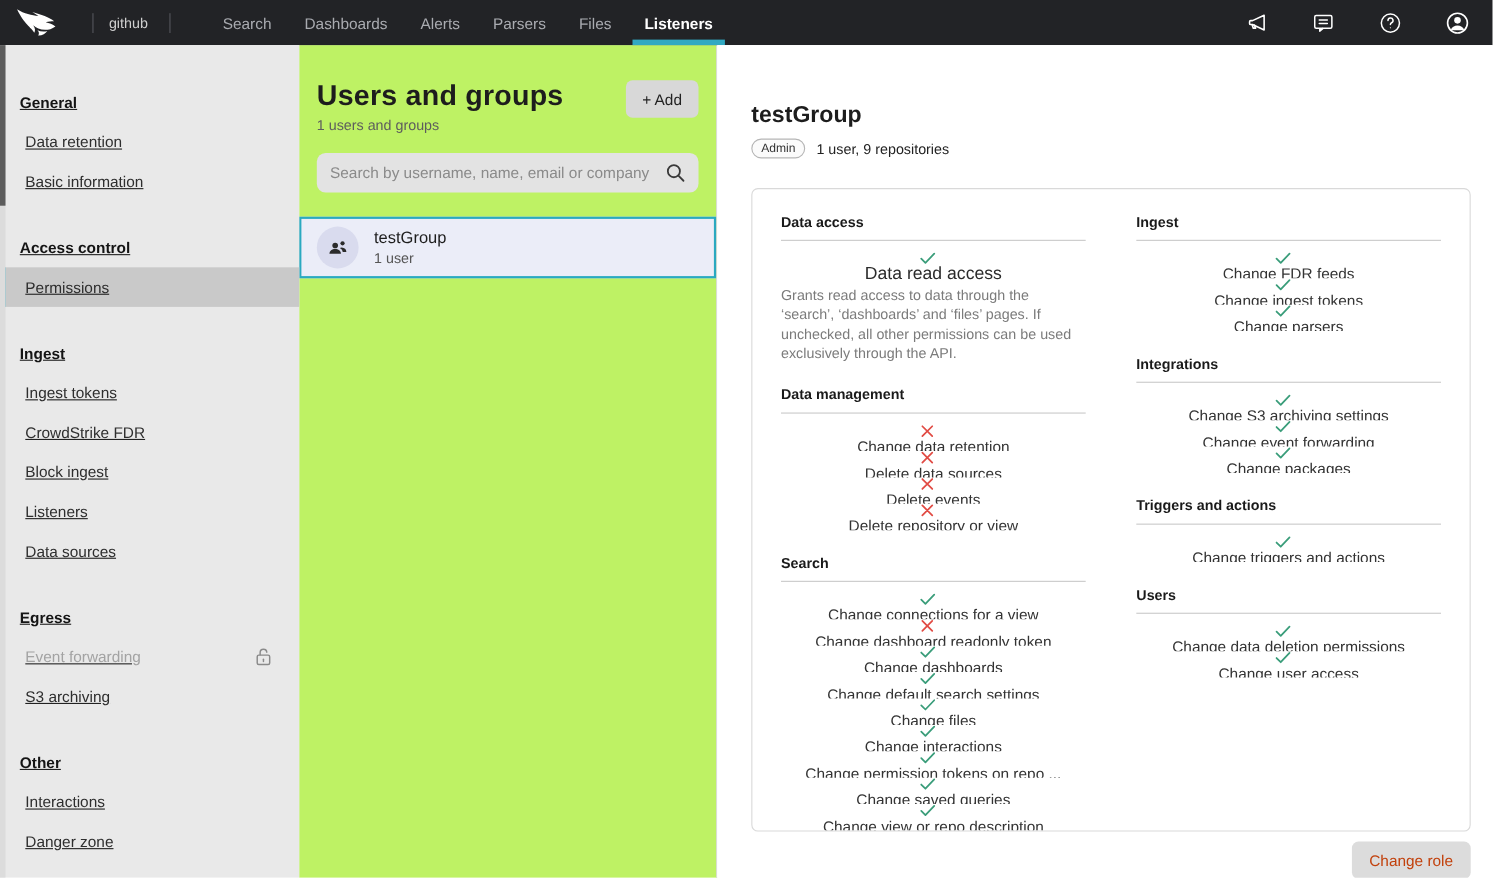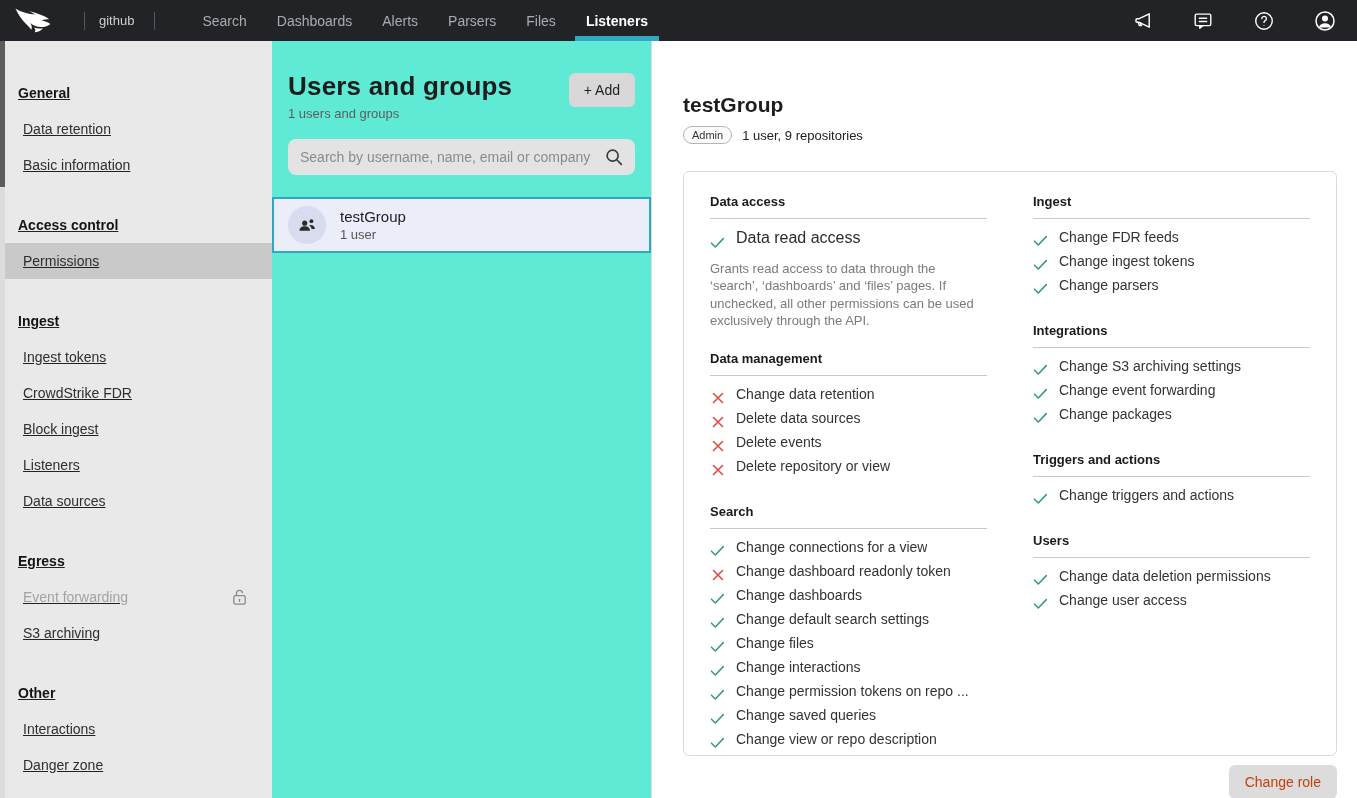--- a/index.html
+++ b/index.html
@@ -27,21 +27,21 @@
   .sidebar-scrollbar { position:absolute; left:0; top:0; width:5px; height:100%; background:#dcdcdc; }
   .sidebar-scrollbar .thumb { width:5px; height:146px; background:#5c5c5c; }
   .sb-section { margin-bottom:24px; }
   .sb-title { font-size:14px; font-weight:bold; color:#141414; padding:0 18px; height:36px; display:flex; align-items:center; }
   .sb-item { font-size:14px; color:#2e2e2e; height:36px; display:flex; align-items:center; justify-content:space-between; padding:0 18px; cursor:pointer; border-left:5px solid transparent; }
   .sb-item.selected { background:#c9c9c9; border-left:5px solid #31a9c2; }
   .sb-item.disabled { color:#a3a3a3; cursor:default; }
   .sb-item .lock { display:flex; align-items:center; margin-right:6px; }
 
   
-  .list-panel { width:380px; background:#5eead4; border-right:1px solid #dcdcdc; flex-shrink:0; display:flex; flex-direction:column; }
+  .list-panel { width:380px; background:#bef264; border-right:1px solid #dcdcdc; flex-shrink:0; display:flex; flex-direction:column; }
   .list-head { display:flex; align-items:flex-start; justify-content:space-between; padding:30px 16px 0 16px; }
   .list-title { font-size:26px; font-weight:bold; color:#1d1d1d; letter-spacing:0.2px; }
   .list-subtitle { font-size:13px; color:#5d5d5d; margin-top:4px; }
   .add-btn { background:#d8d8d8; border:none; border-radius:6px; font-size:14px; color:#222; padding:9px 15px; cursor:pointer; font-family:inherit; margin-top:2px; }
   .search-wrap { position:relative; margin:18px 16px 22px 16px; }
   .search-input { width:100%; height:36px; background:#e3e3e3; border:none; border-radius:8px; font-size:14px; color:#333; padding:0 36px 0 12px; font-family:inherit; }
   .search-input::placeholder { color:#8a8a8a; }
   .search-icon { position:absolute; right:10px; top:7px; }
   .group-item { height:56px; background:#ebedf8; border:2px solid #2aa9c0; display:flex; align-items:center; padding:0 14px; cursor:pointer; }
   .group-avatar { width:38px; height:38px; border-radius:50%; background:#d9dbee; display:flex; align-items:center; justify-content:center; margin-right:14px; flex-shrink:0; }
@@ -52,21 +52,21 @@
   .detail-panel { flex:1; background:#fff; padding:0 20px 0 31px; position:relative; }
   .detail-title { font-size:21px; font-weight:bold; color:#1d1d1d; margin-top:52px; }
   .detail-meta-row { display:flex; align-items:center; gap:10px; margin-top:9px; }
   .role-badge { font-size:11px; color:#333; border:1px solid #b5b5b5; border-radius:10px; padding:2px 8px; background:#fbfbfb; }
   .detail-meta { font-size:13px; color:#222; }
 
   .perm-card { margin-top:27px; width:654px; height:585px; border:1px solid #d9d9d9; border-radius:6px; padding:22px 26px; display:flex; gap:46px; overflow:hidden; }
   .perm-col { flex:1; min-width:0; }
   .pg-title { font-size:13px; font-weight:bold; color:#1a1a1a; padding-bottom:9px; border-bottom:1px solid #c9c9c9; margin-bottom:10px; margin-top:22px; }
   .perm-group:first-child .pg-title { margin-top:0; }
-  .perm-item { display:flex; height:24px; }
+  .perm-item { display:flex; align-items:center; height:24px;flex-direction:column; }
   .perm-icon { width:15px; display:flex; align-items:center; justify-content:center; margin-right:11px; flex-shrink:0; }
   .perm-label { font-size:14px; color:#333; white-space:nowrap; overflow:hidden; }
   .perm-item.large { height:28px; }
   .perm-item.large .perm-label { font-size:16px; color:#2b2b2b; }
   .perm-desc { font-size:13px; color:#7b7b7b; line-height:1.33; margin:3px 0 10px 0; }
 
   .change-role-btn { position:absolute; top:624px; left:0; background:#dcdcdc; border:none; border-radius:6px; font-size:14px; color:#c2410c; padding:9px 16px; cursor:pointer; font-family:inherit; }
   .detail-footer { width:654px; margin-left:0; display:flex; justify-content:flex-end; margin-top:9px; }
 </style>
 </head>

